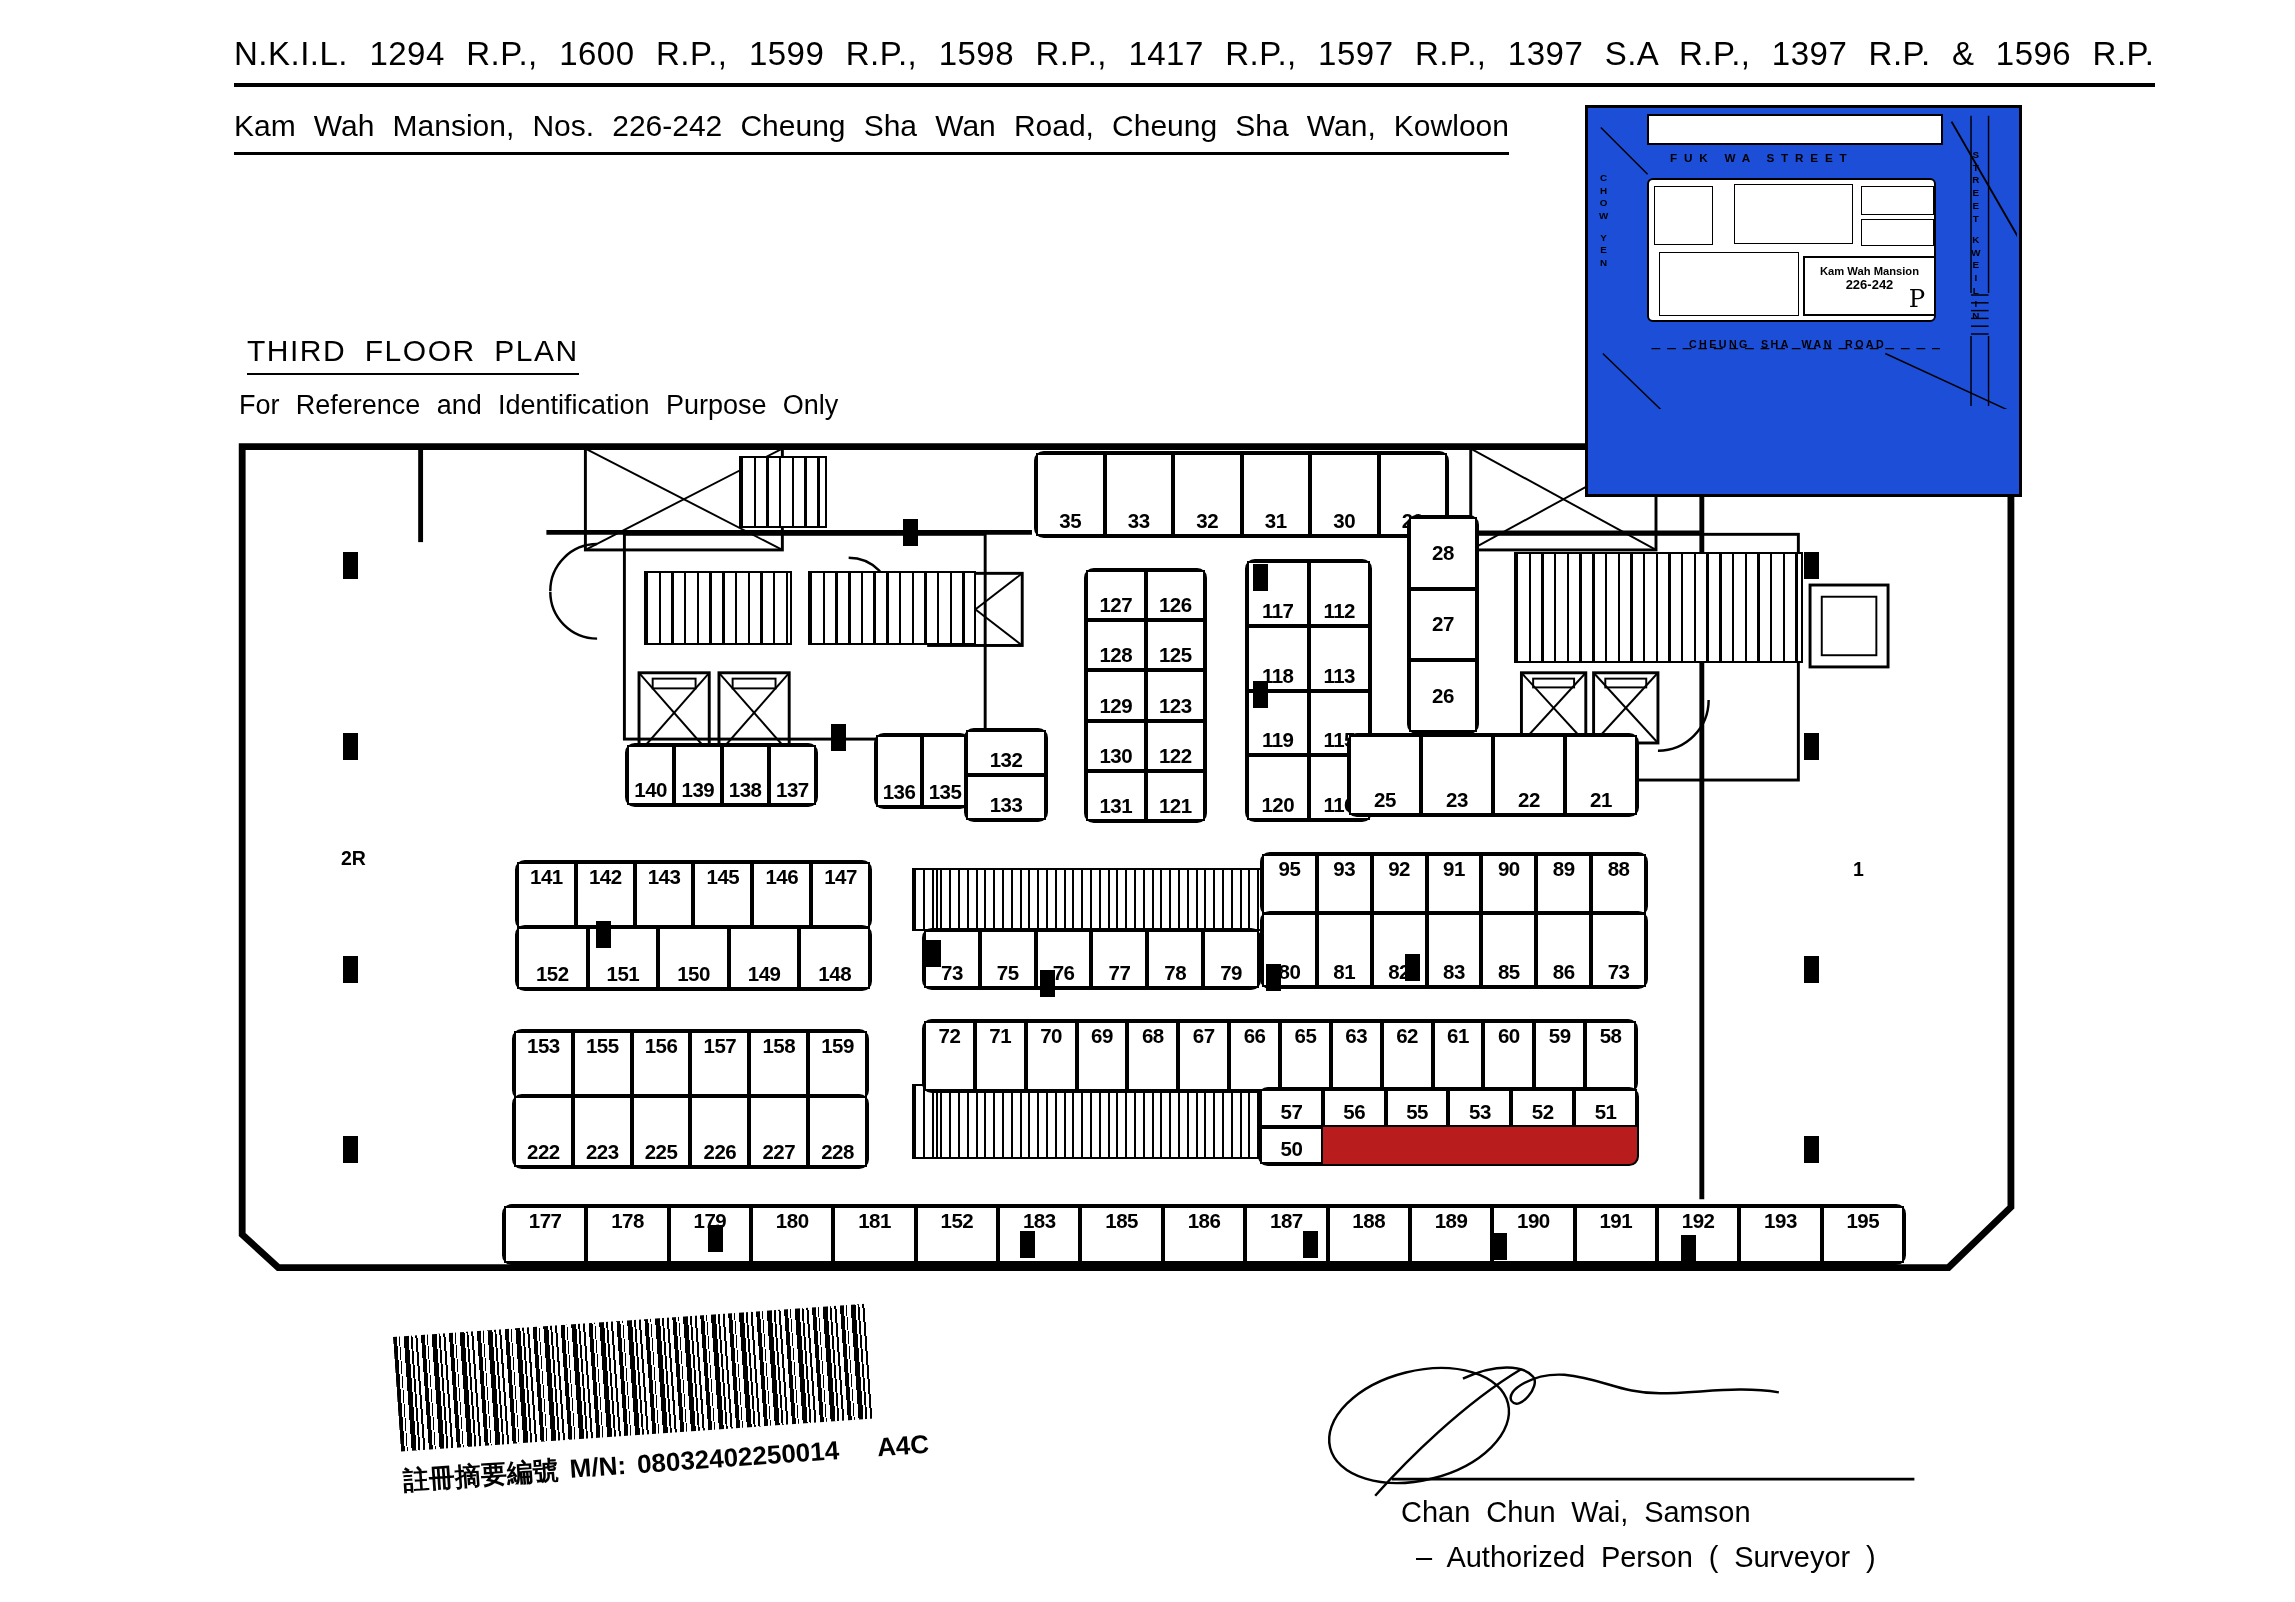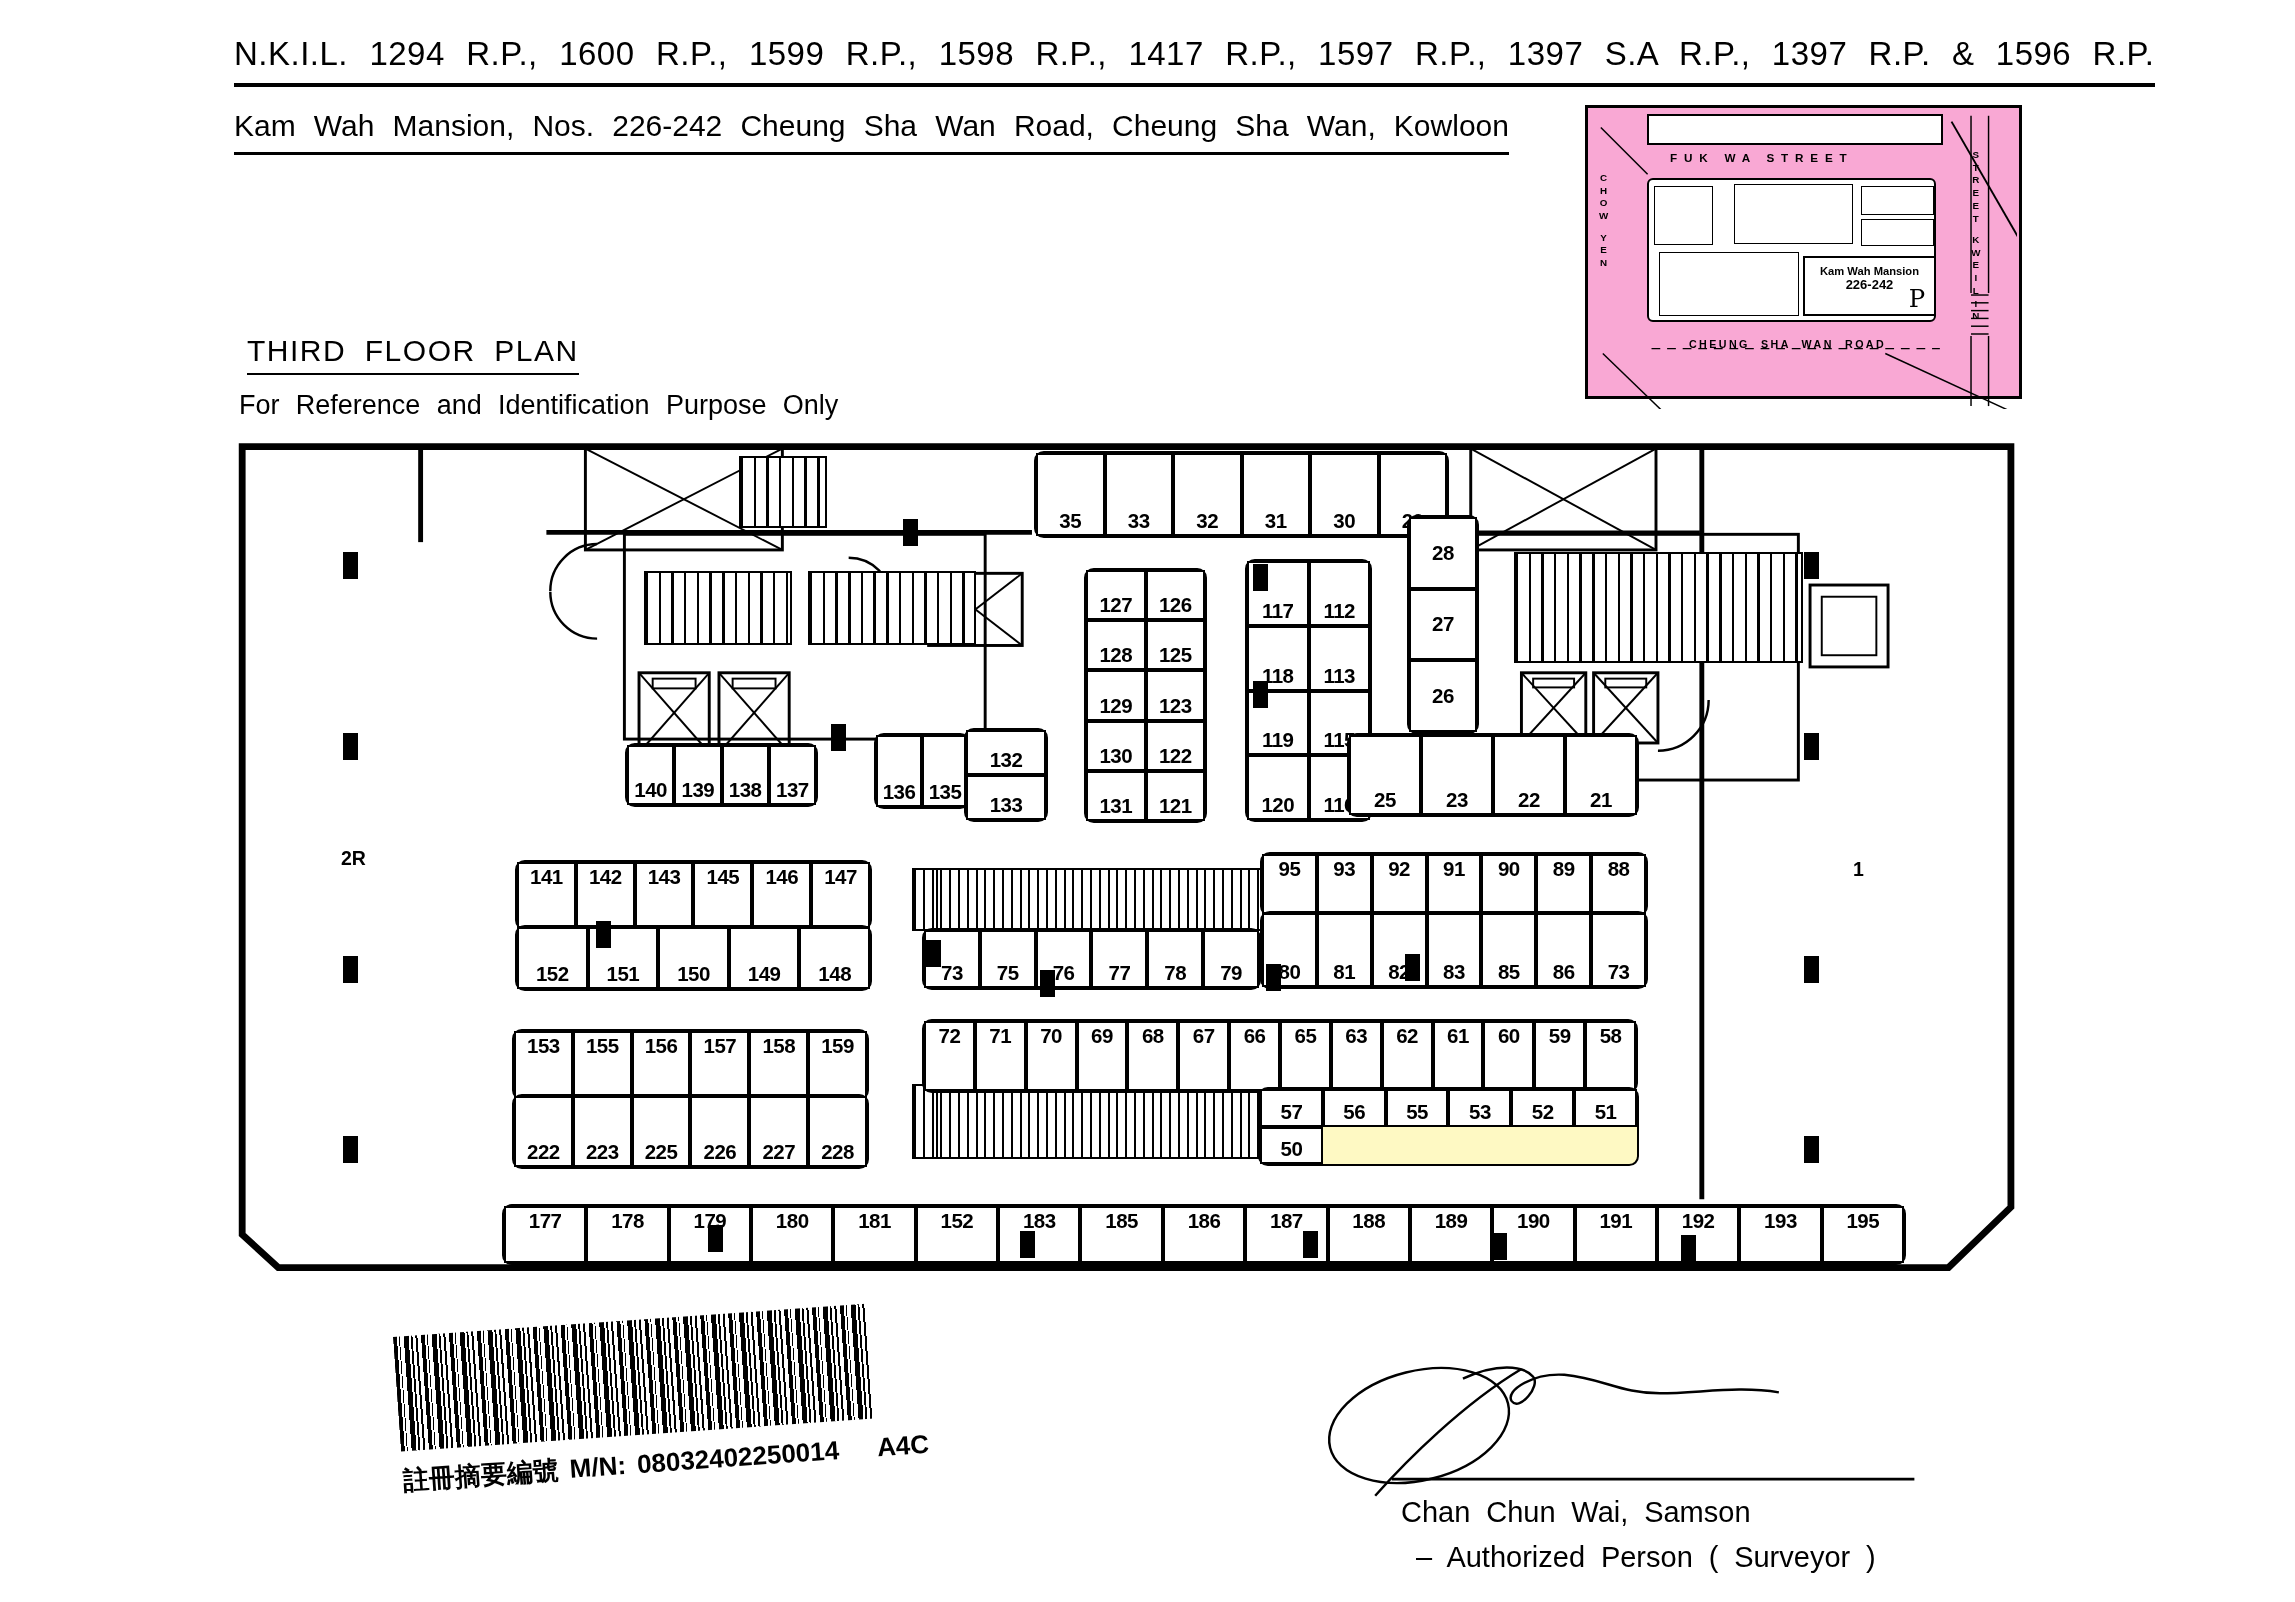--- a/index.html
+++ b/index.html
@@ -8,40 +8,40 @@
   #structure-svg{position:absolute;left:0;top:0;z-index:1}
   
   .lot-title{position:absolute;left:234px;top:35px;font-size:33px;letter-spacing:0.5px;
     word-spacing:11.7px;white-space:nowrap;border-bottom:4.9px solid #000;padding-bottom:9.8px;z-index:2}
   .building-title{position:absolute;left:234px;top:109px;font-size:30px;word-spacing:9.8px;
     white-space:nowrap;border-bottom:3.9px solid #000;padding-bottom:8.8px;z-index:2}
   .plan-title{position:absolute;left:247px;top:334px;font-size:30px;letter-spacing:1.5px;
     word-spacing:8.8px;border-bottom:2.9px solid #000;padding-bottom:4.9px;z-index:2}
   .plan-note{position:absolute;left:239px;top:390px;font-size:27px;word-spacing:8.8px;z-index:2}
   
-  .inset-map{position:absolute;left:1585px;top:105px;width:437px;height:294px;
-    border:3.9px solid #000;background:#f9a8d4;z-index:2;box-sizing:border-box}
+  .inset-map{position:absolute;left:1585px;top:105px;width:437px;height:392px;
+    border:3.9px solid #000;background:#1d4ed8;z-index:2;box-sizing:border-box}
   .inset-map *{box-sizing:border-box}
   .map-svg{position:absolute;left:0;top:0}
   .map-rect{position:absolute;border:2px solid #000;background:#fff}
   .map-rect.thin{border-width:1.5px}
   .map-street-top{position:absolute;left:82px;top:43px;font-size:11.7px;font-weight:bold;
     letter-spacing:6.8px;white-space:nowrap}
   .map-street-bottom{position:absolute;left:101px;top:230px;font-size:10.7px;font-weight:bold;
     letter-spacing:2.4px;word-spacing:5.9px;white-space:nowrap}
   .vstreet{position:absolute;font-size:9.8px;font-weight:bold;line-height:12.7px;text-align:center;width:15.6px}
   .vstreet .vword{margin-bottom:8.8px}
   .kam-block{position:absolute;left:215px;top:148px;width:133px;height:60px;border:2.9px solid #000;
     background:#fff;text-align:center}
   .kam-name{font-size:11.2px;font-weight:bold;margin-top:6.8px}
   .kam-nums{font-size:13px;font-weight:bold}
   .kam-p{position:absolute;right:8.8px;bottom:1px;font-family:"DejaVu Serif",serif;font-size:24.4px}
   
   .cell-group{position:absolute;display:grid;border:2.9px solid #000;border-radius:9.8px;
-    background:#fef9c3;z-index:4;box-sizing:border-box}
+    background:#b91c1c;z-index:4;box-sizing:border-box}
   .cell{position:relative;border:2px solid #000;box-sizing:border-box;background:#fff}
   .num{position:absolute;left:1px;right:1px;text-align:center;font-size:20.5px;font-weight:bold;
     letter-spacing:-0.5px;white-space:nowrap}
   .label-top .num{top:1px}
   .label-bottom .num{bottom:1px}
   .label-middle .num{top:50%;transform:translateY(-50%)}
   .column{position:absolute;background:#000;z-index:6}
   .hatch{position:absolute;border:2.4px solid #000;z-index:3;
     background:repeating-linear-gradient(90deg,#000 0 2.4px,#fff 2.4px 12.7px)}
   .escalator{position:absolute;border:2.9px solid #000;z-index:3;background:

